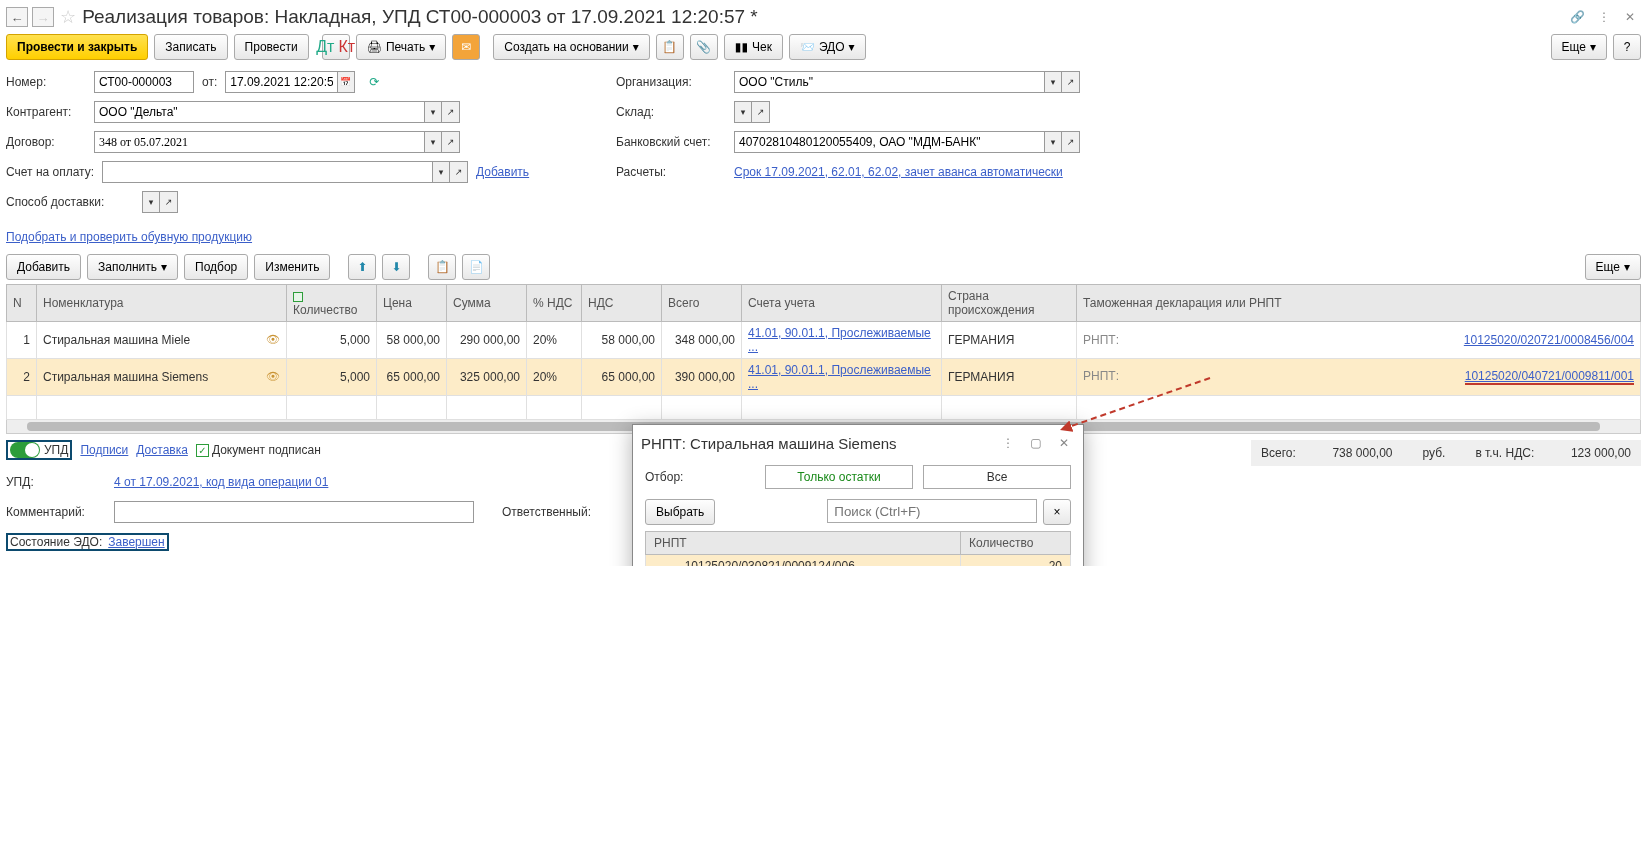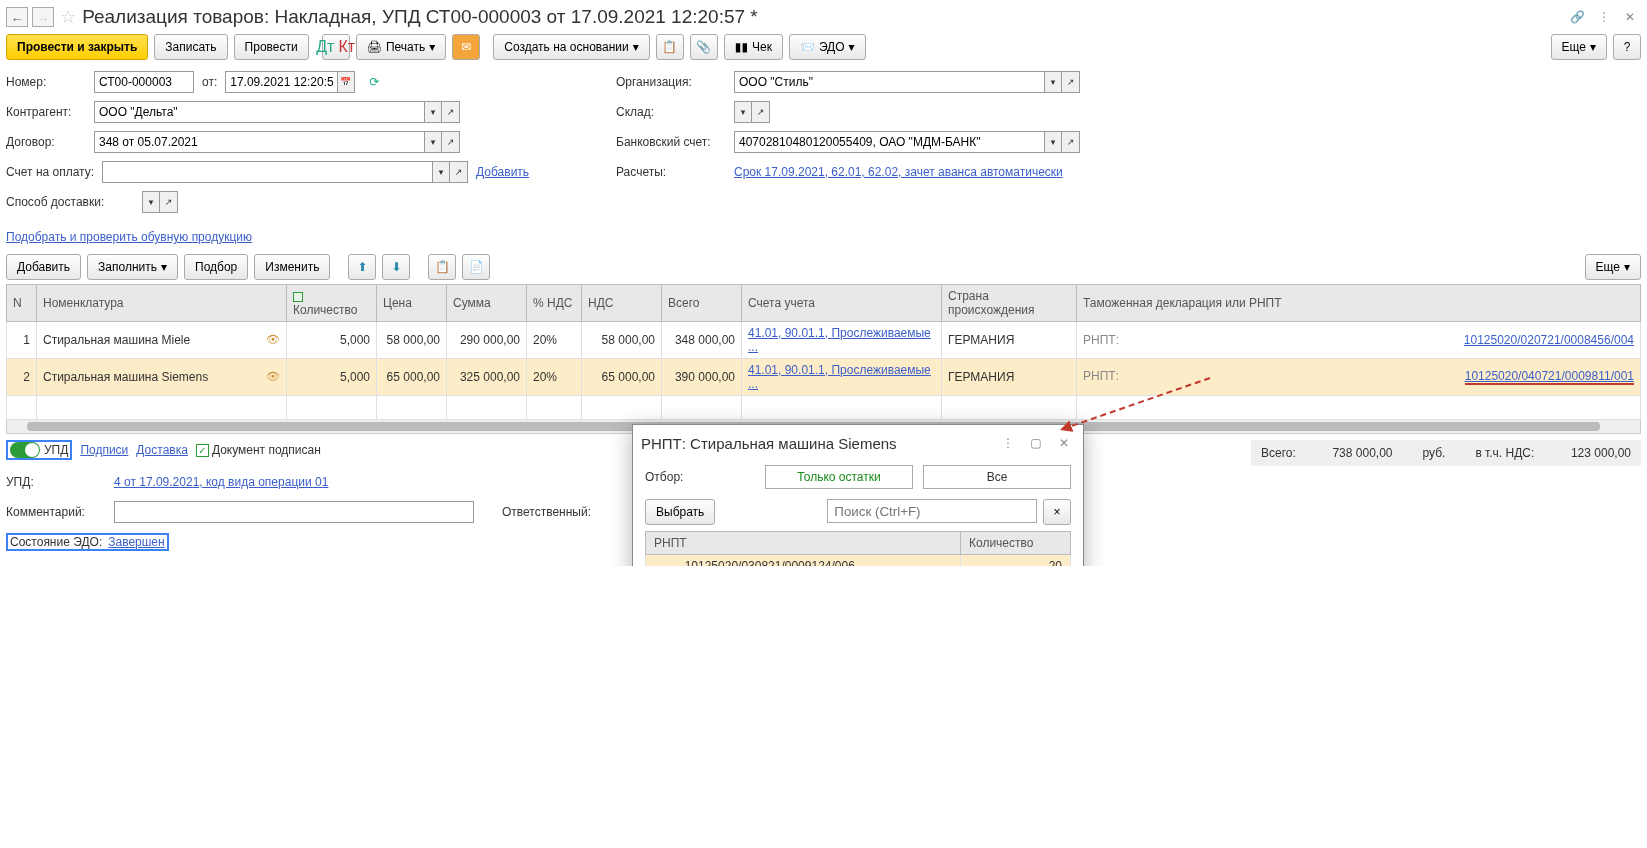--- a/index.html
+++ b/index.html
@@ -35,21 +35,21 @@
 table.grid td{border:1px solid #e0e0e0;padding:4px 6px;height:24px}
 table.grid tr.sel td{background:#fdecc8}
 .num{text-align:right}
 .hscroll{height:14px;background:#eee;border:1px solid #ccc;border-top:0;position:relative}
 .hscroll-thumb{position:absolute;left:20px;right:40px;top:2px;bottom:2px;background:#bbb;border-radius:4px}
 .footer{display:flex;align-items:flex-start;gap:20px;margin-top:6px}
 .footer-left{flex:1}
 .toggle-row{display:flex;align-items:center;gap:8px;margin-bottom:10px}
 .toggle{width:30px;height:16px;background:#2d9d3a;border-radius:8px;position:relative;border:2px solid #c0392b;box-sizing:content-box}
 .toggle::after{content:'';position:absolute;right:1px;top:1px;width:14px;height:14px;background:#fff;border-radius:50%}
-.red-box{border:2px solid #3b82f6;padding:0px 2px;display:inline-block}
+.red-box{border:2px solid #0c4a6e;padding:0px 2px;display:inline-block}
 .chk{display:inline-flex;align-items:center;gap:3px}
 .chk-box{width:13px;height:13px;border:1px solid #2d9d3a;display:inline-flex;align-items:center;justify-content:center;color:#2d9d3a;font-size:10px}
 .totals{background:#efefef;padding:6px 10px;display:flex;gap:30px;align-items:center;min-width:390px}
 .popup{position:absolute;left:632px;top:424px;width:452px;background:#fff;border:1px solid #888;box-shadow:0 4px 20px rgba(0,0,0,.3)}
 .popup-title{display:flex;align-items:center;padding:8px 8px;gap:6px}
 .popup-title h3{font-size:15px;font-weight:normal;flex:1}
 .filter-row{display:flex;align-items:center;padding:4px 12px;gap:10px}
 .tabbtn{flex:1;height:24px;border:1px solid #aaa;display:flex;align-items:center;justify-content:center;cursor:pointer;font-size:12px}
 .tab-active{color:#1a8a1a}
 .search-row{display:flex;padding:6px 12px;gap:6px;align-items:flex-start}
@@ -128,21 +128,21 @@
       <span class="lbl">Контрагент:</span>
       <div class="combo">
           <input class="input" style="width: 330px;" value="ООО &quot;Дельта&quot;">
           <div class="combo-btn">▾</div>
           <div class="combo-btn">↗</div>
         </div>
     </div>
     <div class="form-row">
       <span class="lbl">Договор:</span>
       <div class="combo">
-          <input class="input" style="width: 330px;" value="348 от 05.07.2021">
+          <input class="input" style="width: 330px; font-family: Liberation Serif, serif;" value="348 от 05.07.2021">
           <div class="combo-btn">▾</div>
           <div class="combo-btn">↗</div>
         </div>
     </div>
     <div class="form-row">
       <span class="lbl">Счет на оплату:</span>
       <div class="combo">
           <input class="input" style="width: 330px;">
           <div class="combo-btn">▾</div>
           <div class="combo-btn">↗</div>

